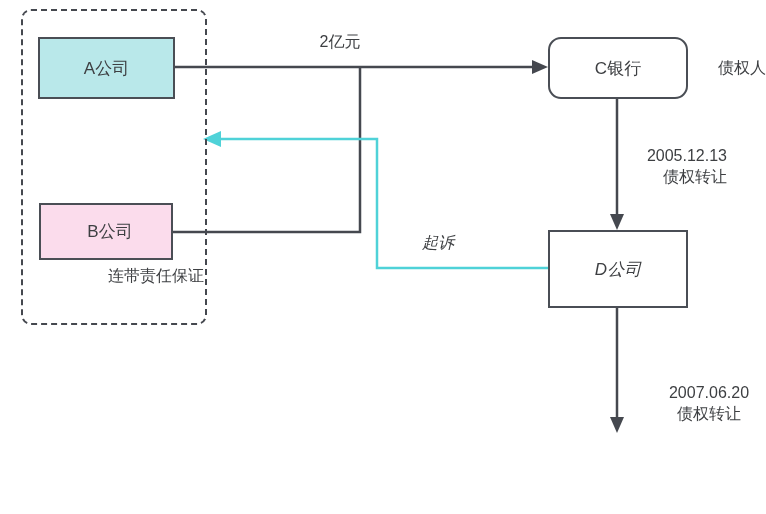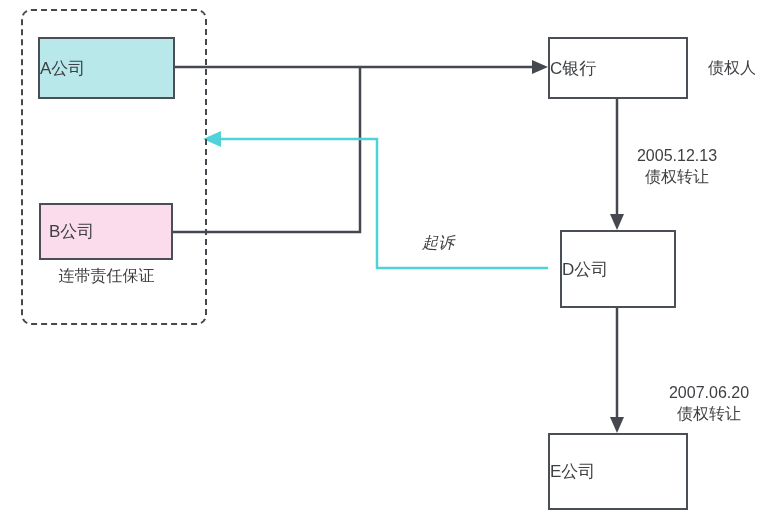--- a/index.html
+++ b/index.html
@@ -45,49 +45,50 @@
     border-radius: 10px;
     background: transparent;
   }
   .node {
     position: absolute;
     box-sizing: border-box;
     border: 2.5px solid var(--box-border, #4a4e55);
     background: var(--node-default-fill, #ffffff);
     display: flex;
     align-items: center;
+    justify-content: center;
     font-size: 17px;
     color: var(--text-color, #3d3f42);
   }
   .node-a { left: 38px;  top: 37px;  width: 137px; height: 62px; background: var(--node-a-fill, #b9e8ea); }
   .node-b { left: 39px;  top: 203px; width: 134px; height: 57px; background: var(--node-b-fill, #fbdcec); padding-left: 8px; }
-  .node-c { left: 548px; top: 37px;  width: 140px; height: 62px; }
-  .node-d { left: 560px; top: 230px; width: 116px; height: 78px; }
+  .node-c { left: 548px; top: 37px;  width: 140px; height: 62px; border-radius: 13px; }
+  .node-d { left: 548px; top: 230px; width: 140px; height: 78px; font-style: italic; }
   .node-e { left: 548px; top: 433px; width: 140px; height: 77px; }
 
   .caption {
     position: absolute;
     font-size: 16px;
     text-align: center;
     color: var(--text-color, #3d3f42);
   }
   .caption-a { left: 38px; top: 104px; width: 137px; }
-  .caption-b { left: 9px;  top: 266px; width: 195px; }
-  .caption-c { left: 698px; top: 58px; width: 68px; text-align: center; }
+  .caption-b { left: 9px;  top: 266px; width: 195px; text-align: right; }
+  .caption-c { left: 698px; top: 58px; width: 68px; text-align: right; }
 
   .edge-label {
     position: absolute;
     font-size: 16px;
     text-align: center;
     line-height: 21px;
     color: var(--text-color, #3d3f42);
   }
   .label-loan     { left: 300px; top: 31px;  width: 80px; }
   .label-lawsuit  { left: 408px; top: 232px; width: 60px; font-style: italic; }
-  .label-transfer1{ left: 627px; top: 145px; width: 100px; }
+  .label-transfer1{ left: 627px; top: 145px; width: 100px; text-align: right; }
   .label-transfer2{ left: 659px; top: 342px; width: 100px; margin-top: 40px; }
 </style>
 </head>
 <body>
 
 <div class="stage">
 
   <svg class="wires" width="766" height="514" viewBox="0 0 766 514">
 
     <path class="wire-dark" d="M175 67 H533"></path>
@@ -118,24 +119,22 @@
 
   <div class="node node-c">
     <span>C银行</span>
   </div>
   <div class="caption caption-c">债权人</div>
 
   <div class="node node-d">
     <span>D公司</span>
   </div>
 
-  <div class="node node-e">
-    <span>E公司</span>
-  </div>
 
+  <div class="edge-label label-loan">2亿元</div>
 
   <div class="edge-label label-transfer1">
     <div>2005.12.13</div>
     <div>债权转让</div>
   </div>
 
   <div class="edge-label label-transfer2">
     <div>2007.06.20</div>
     <div>债权转让</div>
   </div>

